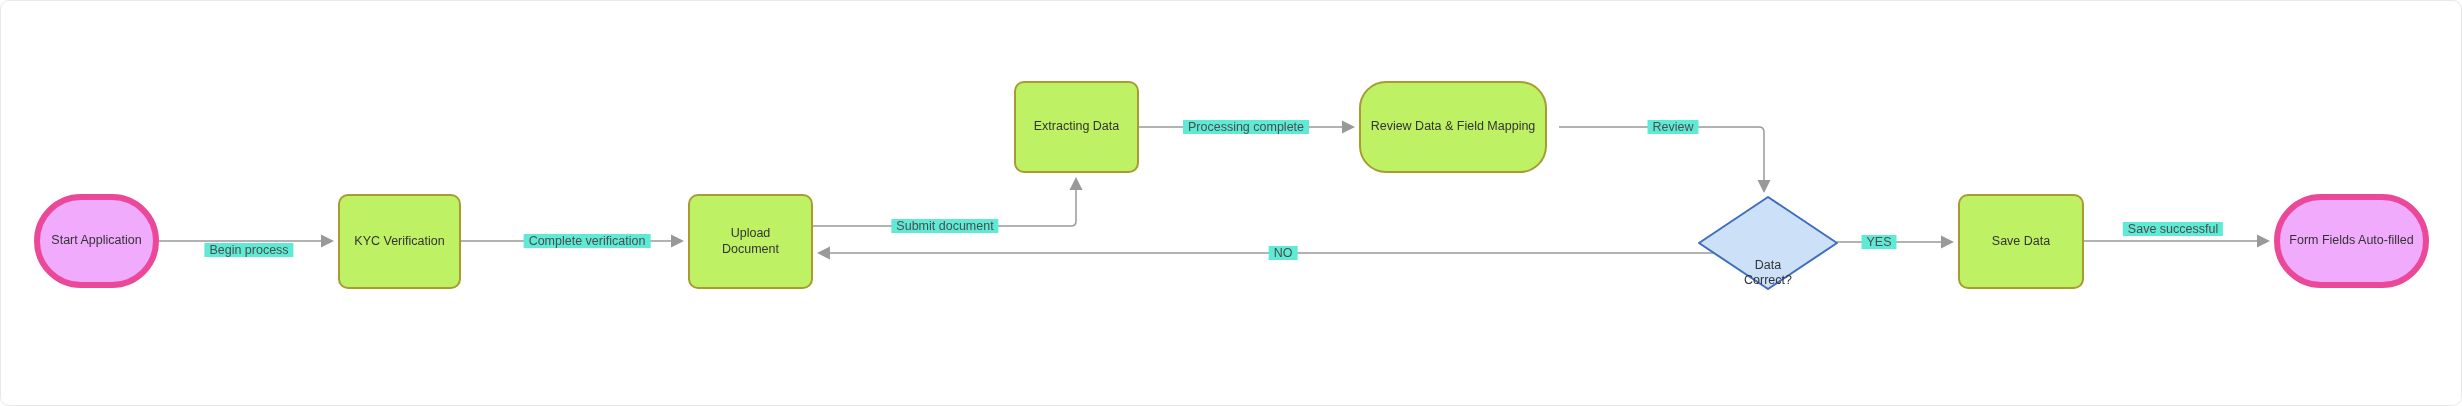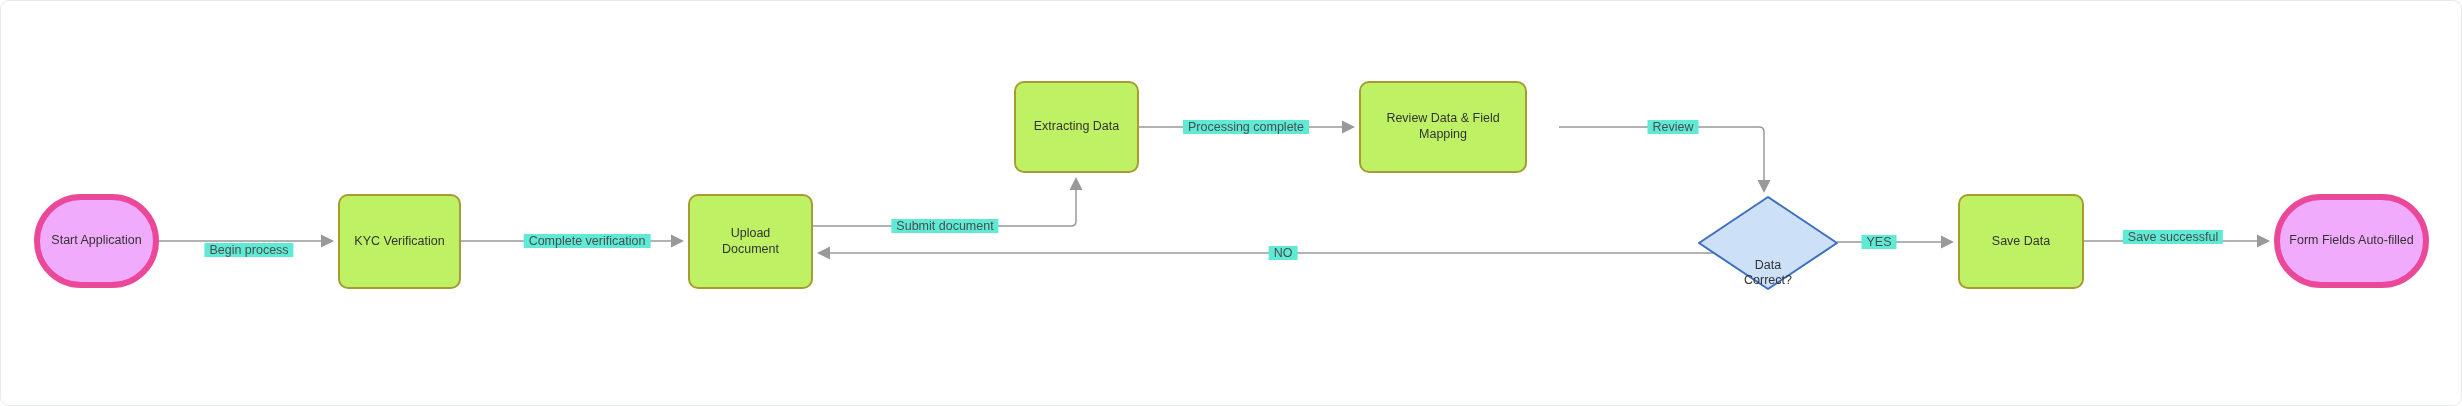--- a/index.html
+++ b/index.html
@@ -20,38 +20,38 @@
     font-size:12.5px;line-height:1.25;color:#333333;
   }
   .rectnode{background:#bef264;border:2px solid #a89b32;border-radius:10px;}
   .stadium{background:#f0abfc;border:6px solid #ec4899;border-radius:48px;}
   .diamond-label{position:absolute;background:transparent;border:none;}
   
   .n-start   {left:33px;  top:193px; width:125px; height:94px;}
   .n-kyc     {left:337px; top:193px; width:123px; height:95px;}
   .n-upload  {left:687px; top:193px; width:125px; height:95px;}
   .n-extract {left:1013px;top:80px;  width:125px; height:92px;}
-  .n-review  {left:1358px;top:80px;  width:168px; height:92px;}
+  .n-review  {left:1358px;top:80px;  width:188px; height:92px;border-radius:27px;}
   .n-decide  {left:1698px;top:196px; width:138px; height:92px;align-items:flex-end;}
   .n-save    {left:1957px;top:193px; width:126px; height:95px;}
   .n-done    {left:2273px;top:193px; width:155px; height:94px;}
   .wrap-narrow{max-width:72px;display:inline-block;}
   .wrap-tiny{max-width:62px;display:inline-block;}
   .elabel{
     position:absolute;transform:translate(-50%,-50%);
     background:#5eead4;padding:0 5px;
     font-size:12.5px;color:#4d4d4d;white-space:nowrap;
   }
   .el-0{left:248px; top:249px;}
   .el-1{left:566px; top:240px;margin-left:20px;}
   .el-2{left:944px; top:225px;}
   .el-3{left:1245px;top:126px;}
   .el-4{left:1672px;top:126px;}
   .el-5{left:1878px;top:241px;}
-  .el-6{left:2172px;top:236px;}
+  .el-6{left:2172px;top:228px;}
   .el-7{left:1282px;top:252px;}
 </style>
 </head>
 <body>
 
 <div class="canvas">
 
   <svg class="edges" viewBox="0 0 2462 406" xmlns="http://www.w3.org/2000/svg">
     <defs>
       <marker id="arrow" viewBox="0 0 10 10" refX="8.5" refY="5" markerWidth="9" markerHeight="9" orient="auto-start-reverse">

